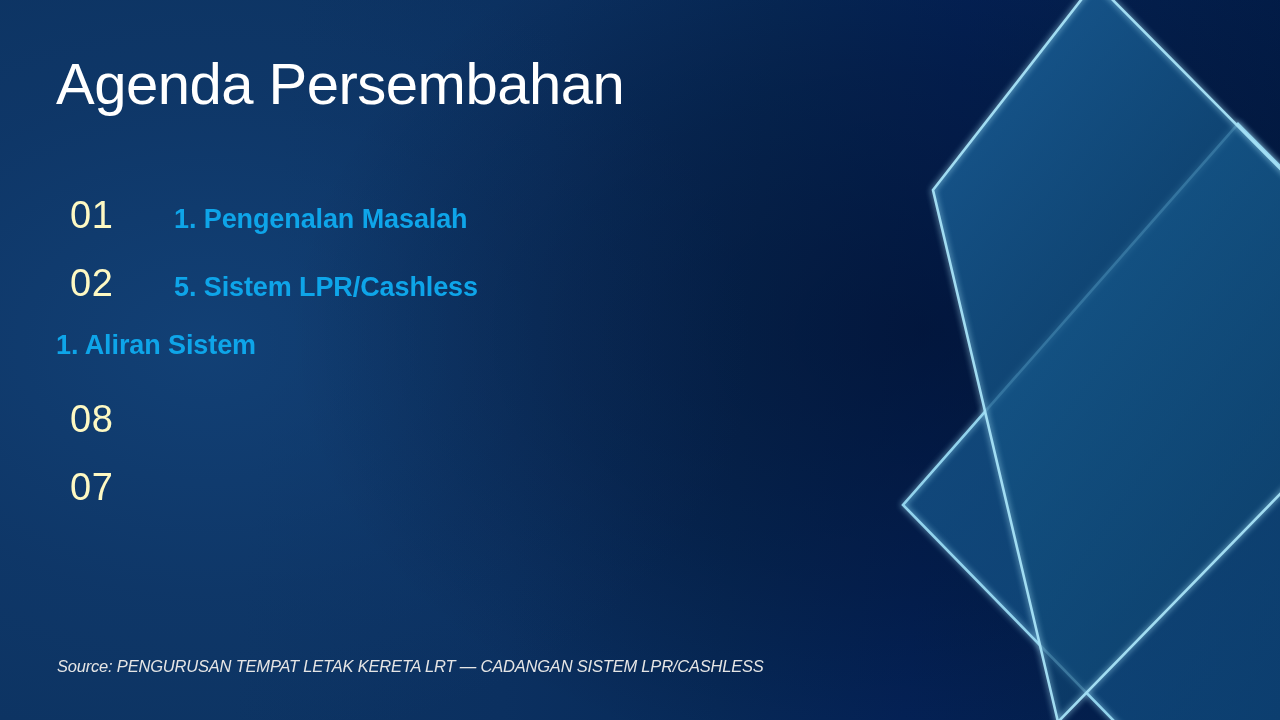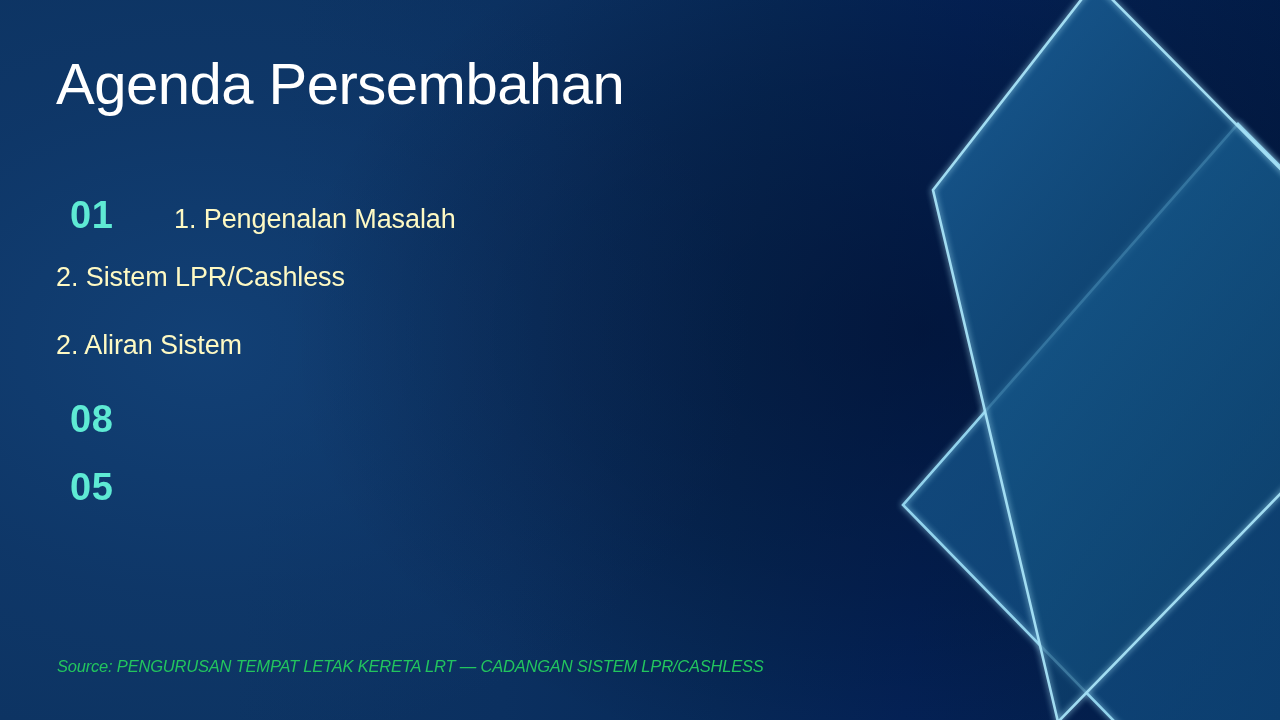--- a/index.html
+++ b/index.html
@@ -83,42 +83,42 @@
     width: 700px;
   }
   .agenda-row {
     display: flex;
     align-items: baseline;
     height: 68px;
   }
   .agenda-num {
     width: 118px;
     flex: 0 0 118px;
-    color: #5eead4;
+    color: #fef9c3;
     font-size: 38px;
-    font-weight: 700;
+    font-weight: 400;
     letter-spacing: 0.5px;
     line-height: 1;
     padding-left: 14px;
     box-sizing: border-box;
   }
   .agenda-label {
-    color: #fef9c3;
+    color: #0ea5e9;
     font-size: 27px;
-    font-weight: 400;
+    font-weight: 700;
     line-height: 1;
     letter-spacing: -0.1px;
     white-space: nowrap;
   }
 
   .source {
     position: absolute;
     left: 57px;
     top: 657px;
-    color: #22c55e;
+    color: #e5e5e5;
     font-size: 16.5px;
     font-style: italic;
     font-weight: 400;
     letter-spacing: -0.2px;
     white-space: nowrap;
   }
 </style>
 </head>
 <body>
 
@@ -173,32 +173,33 @@
   <div class="title">Agenda Persembahan</div>
 
   <div class="agenda">
 
     <div class="agenda-row">
       <div class="agenda-num">01</div>
       <div class="agenda-label">1. Pengenalan Masalah</div>
     </div>
 
     <div class="agenda-row">
-      <div class="agenda-label">2. Sistem LPR/Cashless</div>
-    </div>
-
-    <div class="agenda-row">
-      <div class="agenda-label">2. Aliran Sistem</div>
+      <div class="agenda-num">02</div>
+      <div class="agenda-label">5. Sistem LPR/Cashless</div>
+    </div>
+
+    <div class="agenda-row">
+      <div class="agenda-label">1. Aliran Sistem</div>
     </div>
 
     <div class="agenda-row">
       <div class="agenda-num">08</div>
     </div>
 
     <div class="agenda-row">
-      <div class="agenda-num">05</div>
+      <div class="agenda-num">07</div>
     </div>
 
   </div>
 
   <div class="source">Source: PENGURUSAN TEMPAT LETAK KERETA LRT — CADANGAN SISTEM LPR/CASHLESS</div>
 
 </div>
 
 </body></html>

